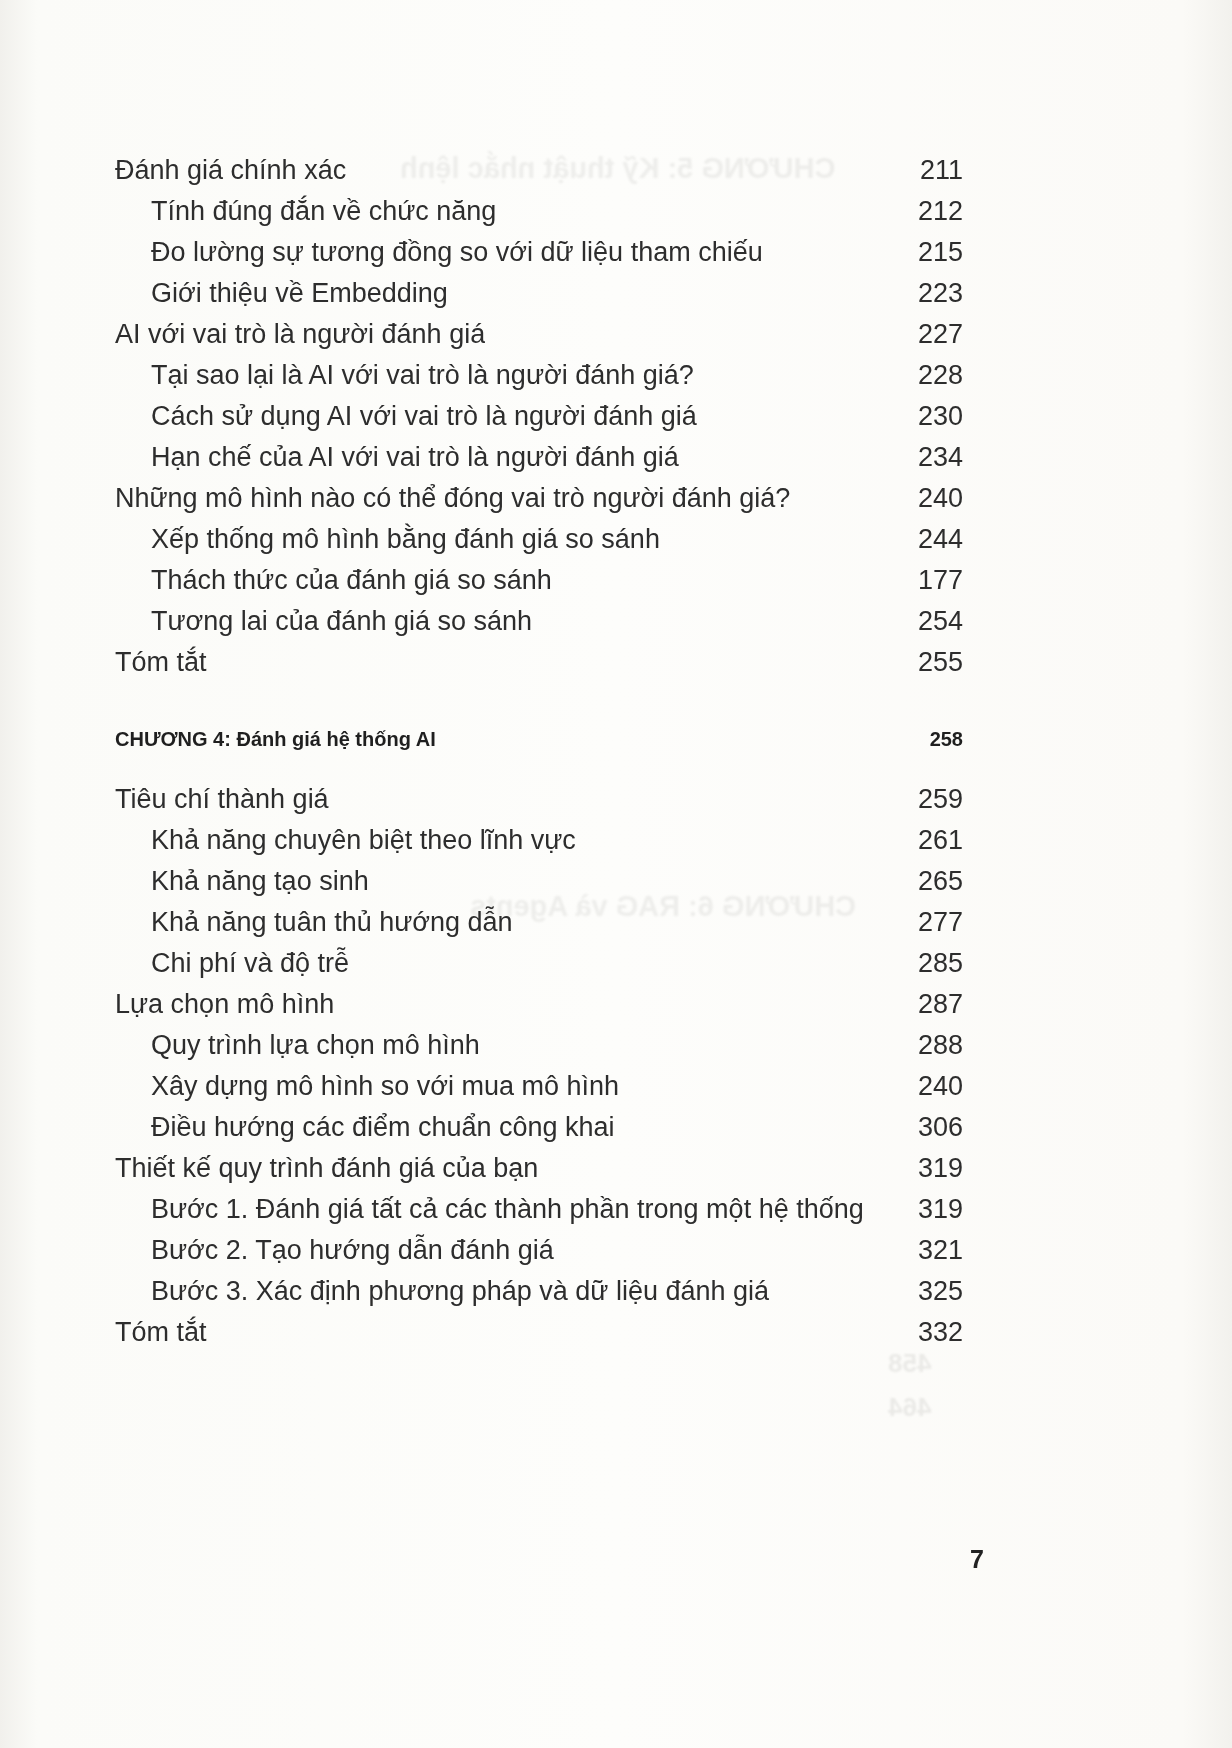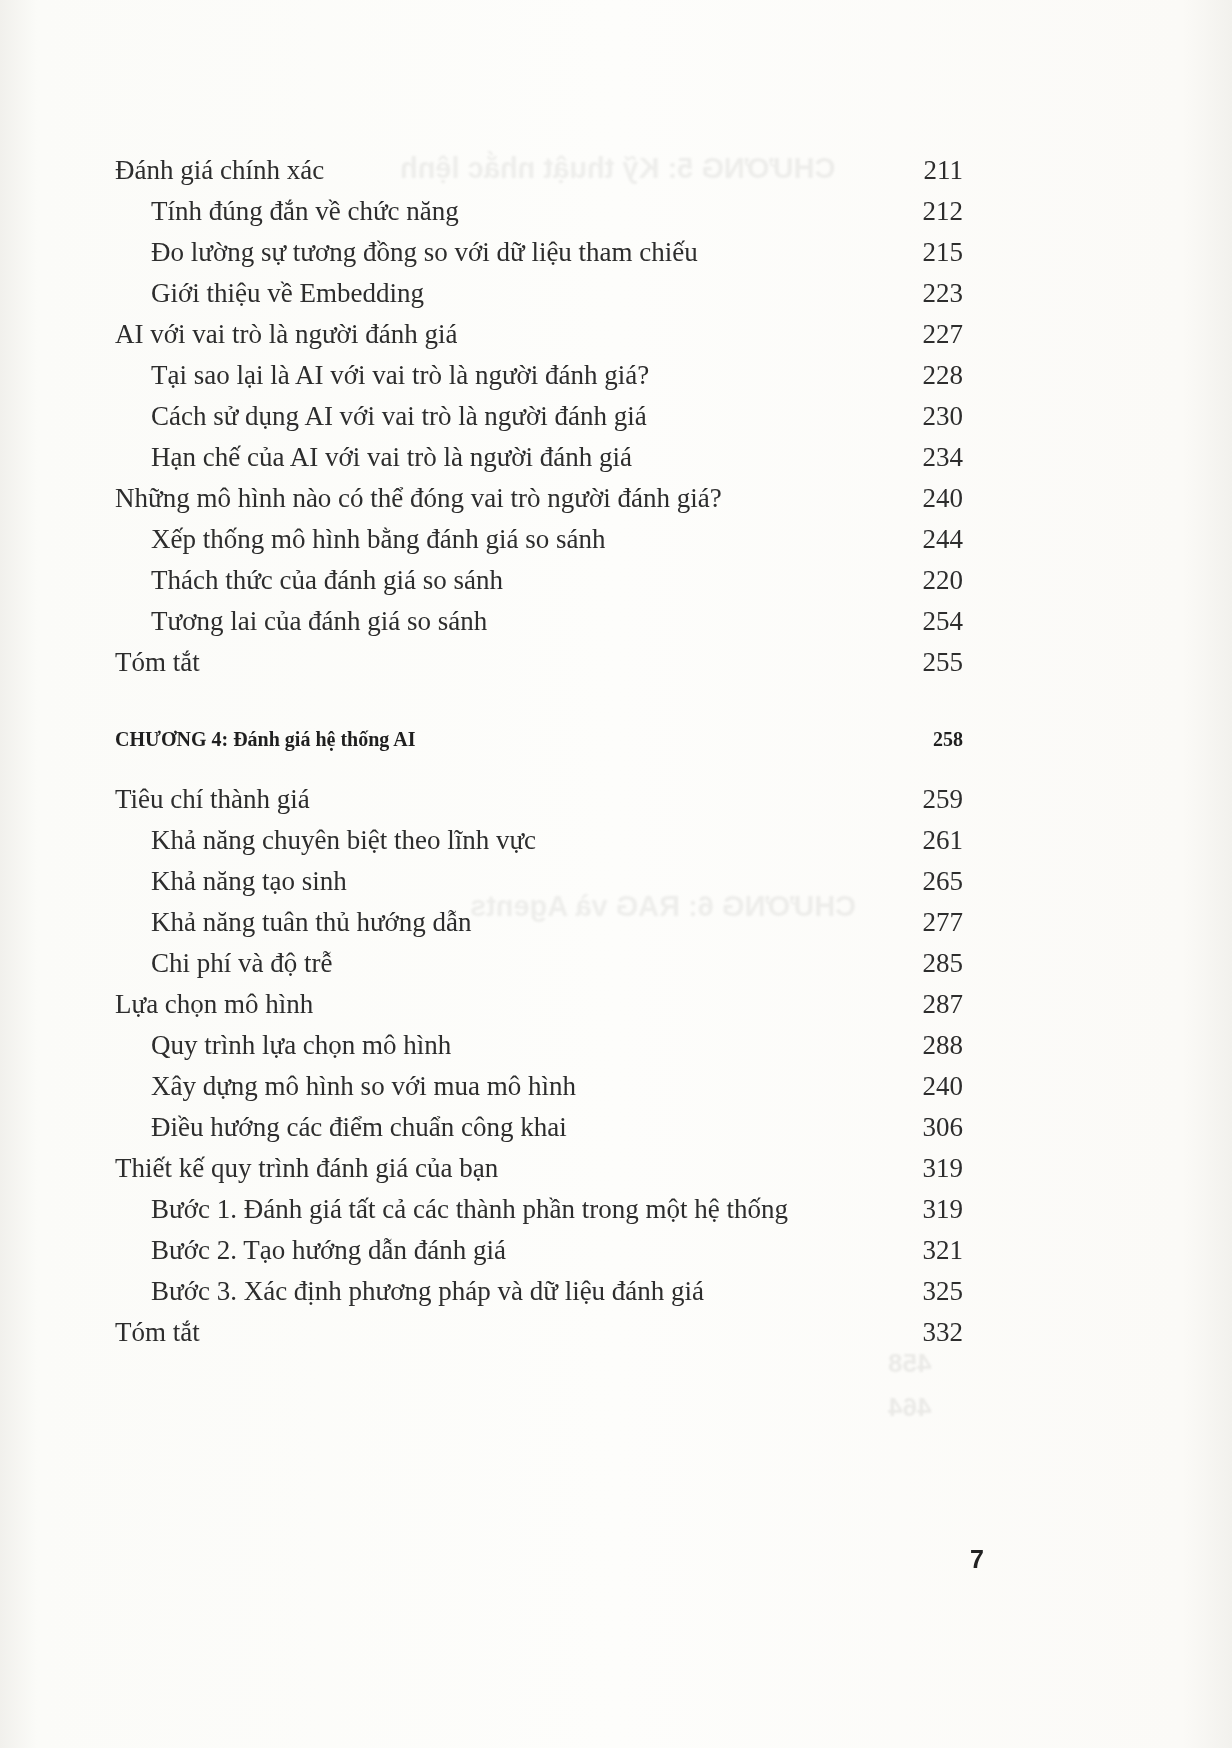--- a/index.html
+++ b/index.html
@@ -24,21 +24,20 @@
     width: 848px;
   }
   .toc-row {
     display: flex;
     justify-content: space-between;
     align-items: baseline;
     font-size: 27px;
     line-height: 41px;
     white-space: nowrap;
     color: #2d2d2d;
-    font-family: Liberation Serif, serif;
   }
   .toc-row .toc-label {
     flex: 0 1 auto;
     overflow: hidden;
   }
   .toc-row .toc-page {
     flex: 0 0 auto;
     padding-left: 12px;
     text-align: right;
   }
@@ -121,21 +120,21 @@
     <div class="toc-row level-1">
       <span class="toc-label">Những mô hình nào có thể đóng vai trò người đánh giá?</span>
       <span class="toc-page">240</span>
     </div>
     <div class="toc-row level-2">
       <span class="toc-label">Xếp thống mô hình bằng đánh giá so sánh</span>
       <span class="toc-page">244</span>
     </div>
     <div class="toc-row level-2">
       <span class="toc-label">Thách thức của đánh giá so sánh</span>
-      <span class="toc-page">220</span>
+      <span class="toc-page">177</span>
     </div>
     <div class="toc-row level-2">
       <span class="toc-label">Tương lai của đánh giá so sánh</span>
       <span class="toc-page">254</span>
     </div>
     <div class="toc-row level-1">
       <span class="toc-label">Tóm tắt</span>
       <span class="toc-page">255</span>
     </div>
     <div class="toc-row chapter">

